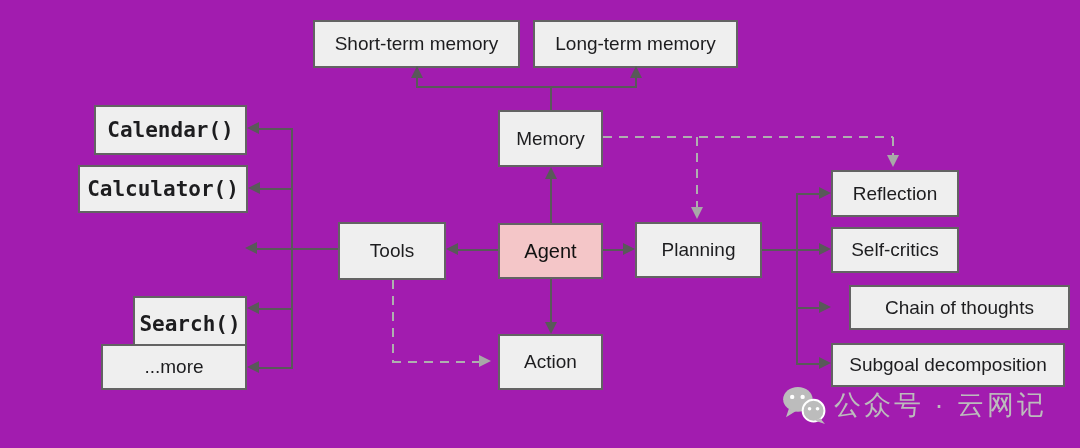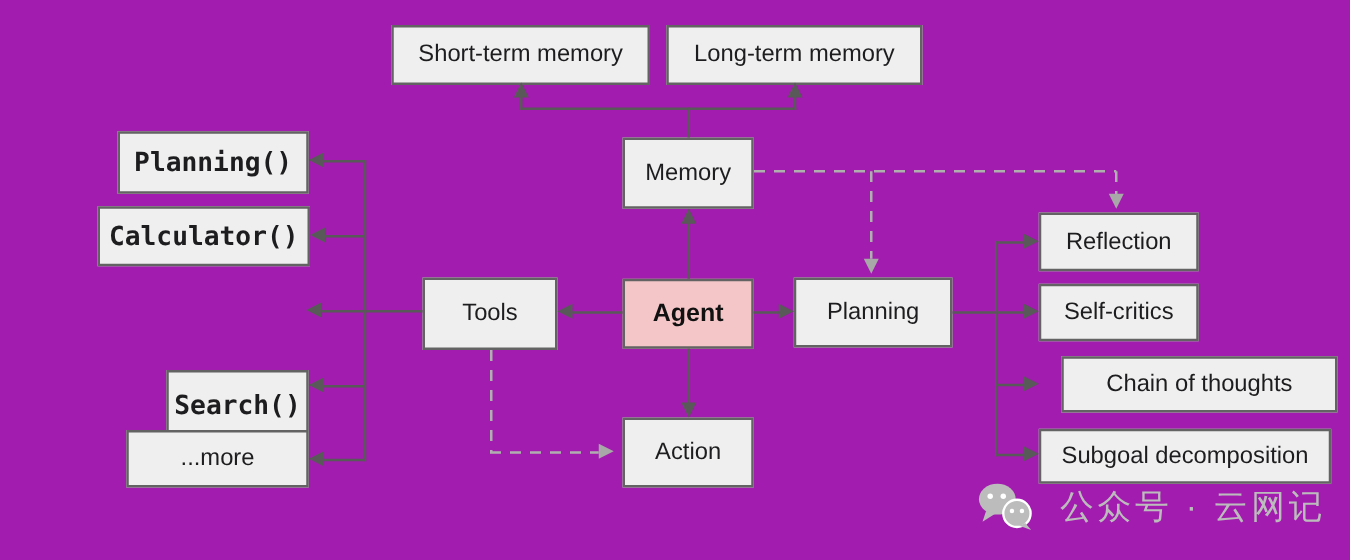--- a/index.html
+++ b/index.html
@@ -6,38 +6,38 @@
   .canvas{
     position:relative;width:1080px;height:448px;background:#a21caf;
     font-family:"Liberation Sans",sans-serif;overflow:hidden;
   }
   .box{
     position:absolute;background:#efefef;border:2px solid #636363;
     box-sizing:border-box;display:flex;align-items:center;justify-content:center;
     font-size:19px;color:#1d1d1f;white-space:nowrap;
   }
   .box.mono{font-family:"DejaVu Sans Mono",monospace;font-weight:bold;font-size:21px;}
-  .box.agent{background:#f4c6c8;font-weight:bold;font-size:20px;color:#111;}
+  .box.agent{background:#f4c6c8;font-weight:normal;font-size:20px;color:#111;}
   
   .lh{position:absolute;height:2px;background:#595959;}
   .lv{position:absolute;width:2px;background:#595959;}
   
   .dh{position:absolute;height:2px;background:repeating-linear-gradient(90deg,#afafaf 0 9px,transparent 9px 16px);}
   .dv{position:absolute;width:2px;background:repeating-linear-gradient(180deg,#afafaf 0 9px,transparent 9px 16px);}
   
   .ar{position:absolute;width:0;height:0;}
   .ar.left {border-top:6px solid transparent;border-bottom:6px solid transparent;border-right:12px solid #595959;}
   .ar.right{border-top:6px solid transparent;border-bottom:6px solid transparent;border-left:12px solid #595959;}
   .ar.up   {border-left:6px solid transparent;border-right:6px solid transparent;border-bottom:12px solid #595959;}
   .ar.down {border-left:6px solid transparent;border-right:6px solid transparent;border-top:12px solid #595959;}
   .ar.lt.right{border-left-color:#a8a8a8;}
   .ar.lt.down{border-top-color:#a8a8a8;}
   
   .watermark{
-    position:absolute;left:782px;top:386px;display:flex;align-items:center;gap:20px;
+    position:absolute;left:782px;top:386px;display:flex;align-items:center;gap:6px;
     color:#bcbcbc;font-size:27px;letter-spacing:3px;user-select:none;
   }
   .wm-icon{width:46px;height:38px;flex:0 0 auto;}
 </style>
 </head>
 <body>
 
 <div class="canvas">
 
   <div class="box" style="left:313px;top:20px;width:207px;height:48px">
@@ -56,21 +56,21 @@
     <span>Tools</span>
   </div>
   <div class="box" style="left:635px;top:222px;width:127px;height:56px">
     <span>Planning</span>
   </div>
   <div class="box" style="left:498px;top:334px;width:105px;height:56px">
     <span>Action</span>
   </div>
 
   <div class="box mono" style="left:94px;top:105px;width:153px;height:50px">
-    <span>Planning()</span>
+    <span>Calendar()</span>
   </div>
   <div class="box mono" style="left:78px;top:165px;width:170px;height:48px">
     <span>Calculator()</span>
   </div>
   <div class="box mono" style="left:133px;top:296px;width:114px;height:56px">
     <span>Search()</span>
   </div>
   <div class="box" style="left:101px;top:344px;width:146px;height:46px">
     <span>...more</span>
   </div>

